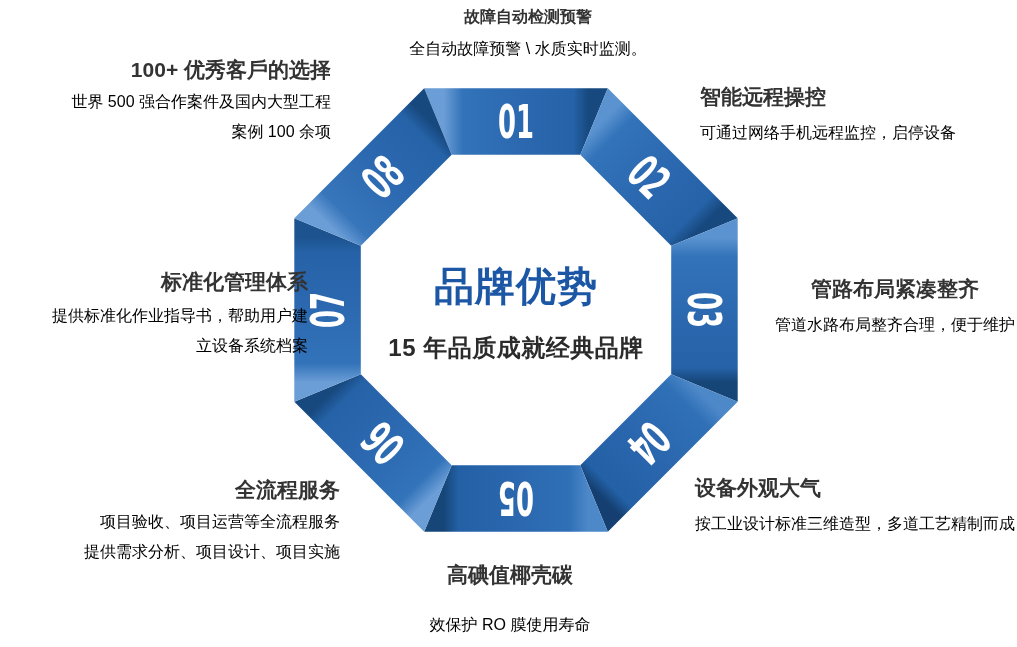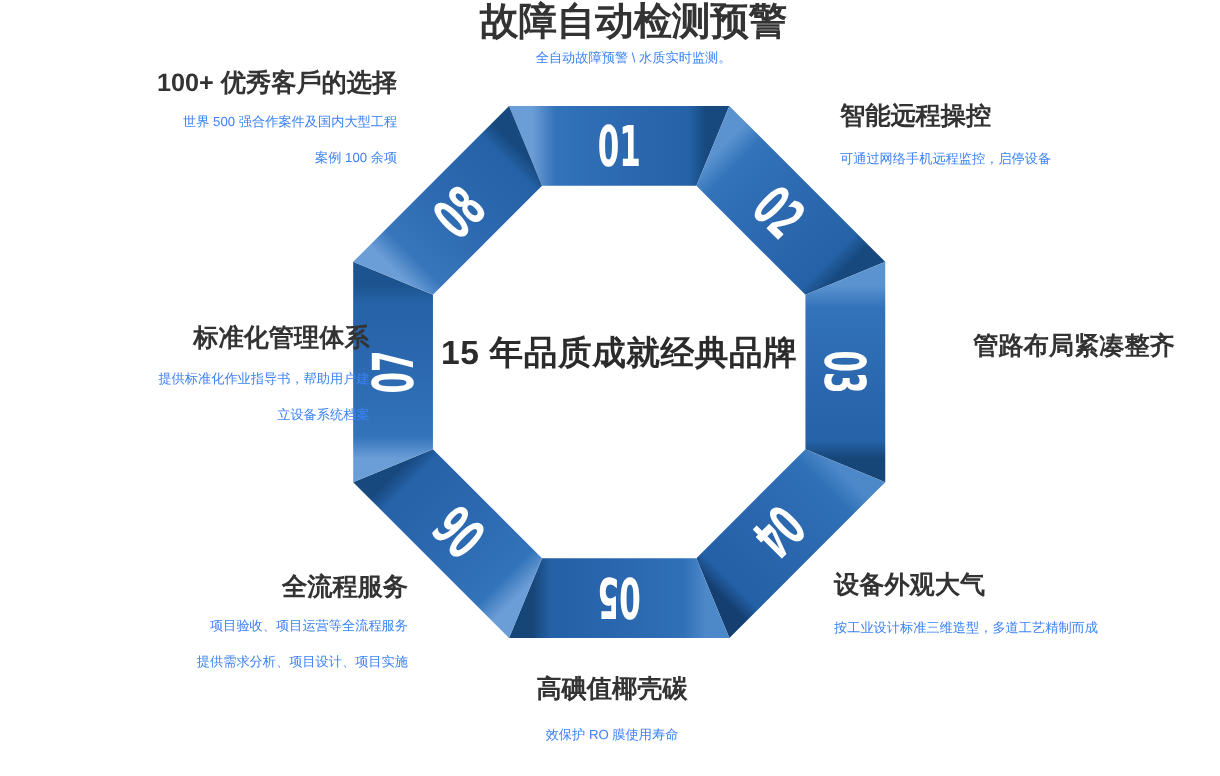--- a/index.html
+++ b/index.html
@@ -4,46 +4,46 @@
 <style>
   html,body { margin:0; padding:0; background:#ffffff; }
   .canvas {
     position:relative; width:1017px; height:647px; background:#ffffff;
     font-family:"Liberation Sans","DejaVu Sans",sans-serif; overflow:hidden;
   }
   .ring-svg { position:absolute; left:0; top:0; }
 
   .block { position:absolute; }
   .block .t { font-size:21px; font-weight:bold; color:#333333; line-height:26px; white-space:nowrap; }
-  .block .d { font-size:11px; color:#3b82f6; line-height:30px; white-space:nowrap; }
+  .block .d { font-size:16px; color:#000000; line-height:30px; white-space:nowrap; }
 
   .b1 { left:378px; top:2px;  width:300px; text-align:center; }
-  .b1 .t { font-size:32px; line-height:30px; margin-bottom:2px; }
+  .b1 .t { font-size:16px; line-height:30px; margin-bottom:2px; }
   .b2 { left:700px; top:84px;  width:320px; text-align:left; }
   .b2 .t { margin-bottom:8px; }
   .b3 { left:772px; top:276px; width:246px; text-align:center; }
   .b3 .t { margin-bottom:8px; }
   .b4 { left:695px; top:475px; width:325px; text-align:left; }
   .b4 .t { margin-bottom:8px; }
   .b5 { left:360px; top:562px; width:300px; text-align:center; }
-  .b5 .t { margin-bottom:10px; }
+  .b5 .t { margin-bottom:22px; }
   .b6 { right:677px; top:477px; width:340px; text-align:right;padding-left:36px; }
   .b6 .t { margin-bottom:4px; }
   .b7 { right:709px; top:269px; width:330px; text-align:right; }
   .b7 .t { margin-bottom:6px; }
   .b8 { right:686px; top:57px;  width:345px; text-align:right; }
   .b8 .t { margin-bottom:4px; }
 
   .center-box { position:absolute; left:366px; top:264px; width:300px; text-align:center; }
   .center-box .ct {
     font-family:"DejaVu Serif","Liberation Serif",serif;
     font-size:40px; font-weight:bold; color:#1c57a5; letter-spacing:1px; line-height:44px;
   }
   .center-box .cs {
-    font-size:28px; font-weight:bold; color:#2b2b2b; margin-top:11px; letter-spacing:0.5px;
+    font-size:24px; font-weight:bold; color:#2b2b2b; margin-top:24px; letter-spacing:0.5px;
     white-space:nowrap;
   }
 </style>
 </head>
 <body>
 
 <div class="canvas">
 
   <svg class="ring-svg" width="1017" height="647" viewBox="0 0 1017 647">
     <defs>
@@ -120,35 +120,37 @@
       <text transform="translate(704.5 310) rotate(90) scale(0.55 1)" dy="0.36em">03</text>
       <text transform="translate(649.3 443.3) rotate(135) scale(0.55 1)" dy="0.36em">04</text>
       <text transform="translate(516 498.5) rotate(180) scale(0.55 1)" dy="0.36em">05</text>
       <text transform="translate(382.7 443.3) rotate(225) scale(0.55 1)" dy="0.36em">06</text>
       <text transform="translate(327.5 310) rotate(270) scale(0.55 1)" dy="0.36em">07</text>
       <text transform="translate(382.7 176.7) rotate(315) scale(0.55 1)" dy="0.36em">08</text>
     </g>
   </svg>
 
   <div class="center-box">
+    <div class="ct">品牌优势</div>
     <div class="cs">15 年品质成就经典品牌</div>
   </div>
 
   <div class="block b1">
     <div class="t">故障自动检测预警</div>
     <div class="d">全自动故障预警 \ 水质实时监测。</div>
   </div>
 
   <div class="block b2">
     <div class="t">智能远程操控</div>
     <div class="d">可通过网络手机远程监控，启停设备</div>
   </div>
 
   <div class="block b3">
     <div class="t">管路布局紧凑整齐</div>
+    <div class="d">管道水路布局整齐合理，便于维护</div>
   </div>
 
   <div class="block b4">
     <div class="t">设备外观大气</div>
     <div class="d">按工业设计标准三维造型，多道工艺精制而成</div>
   </div>
 
   <div class="block b5">
     <div class="t">高碘值椰壳碳</div>
     <div class="d">效保护 RO 膜使用寿命</div>

